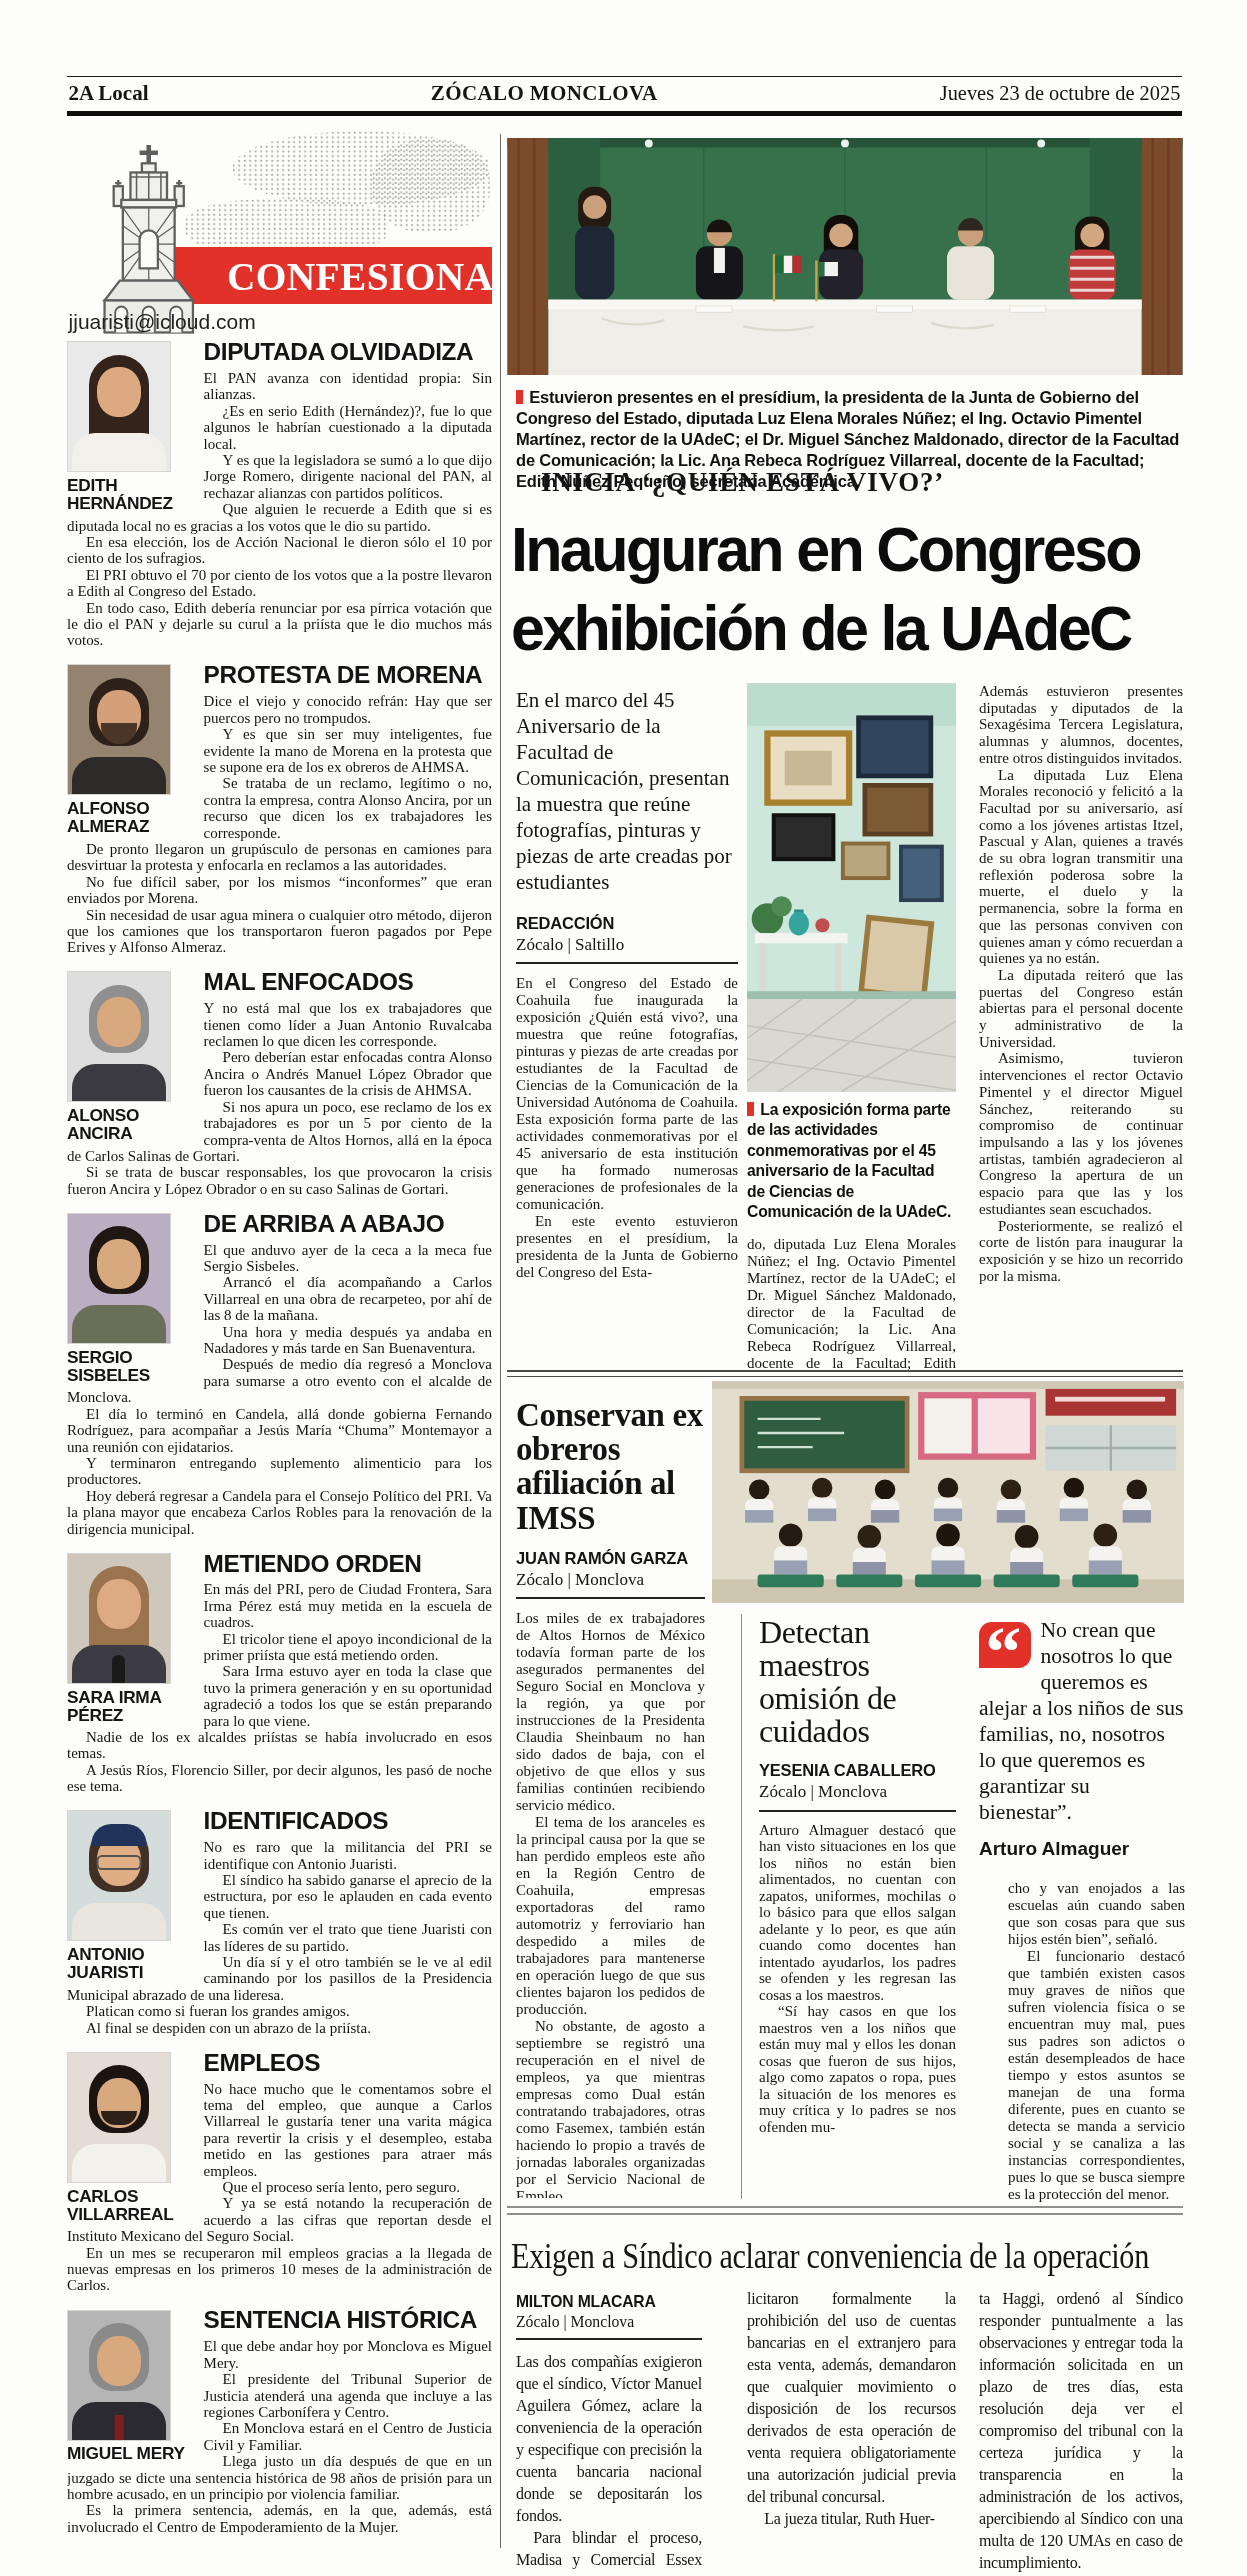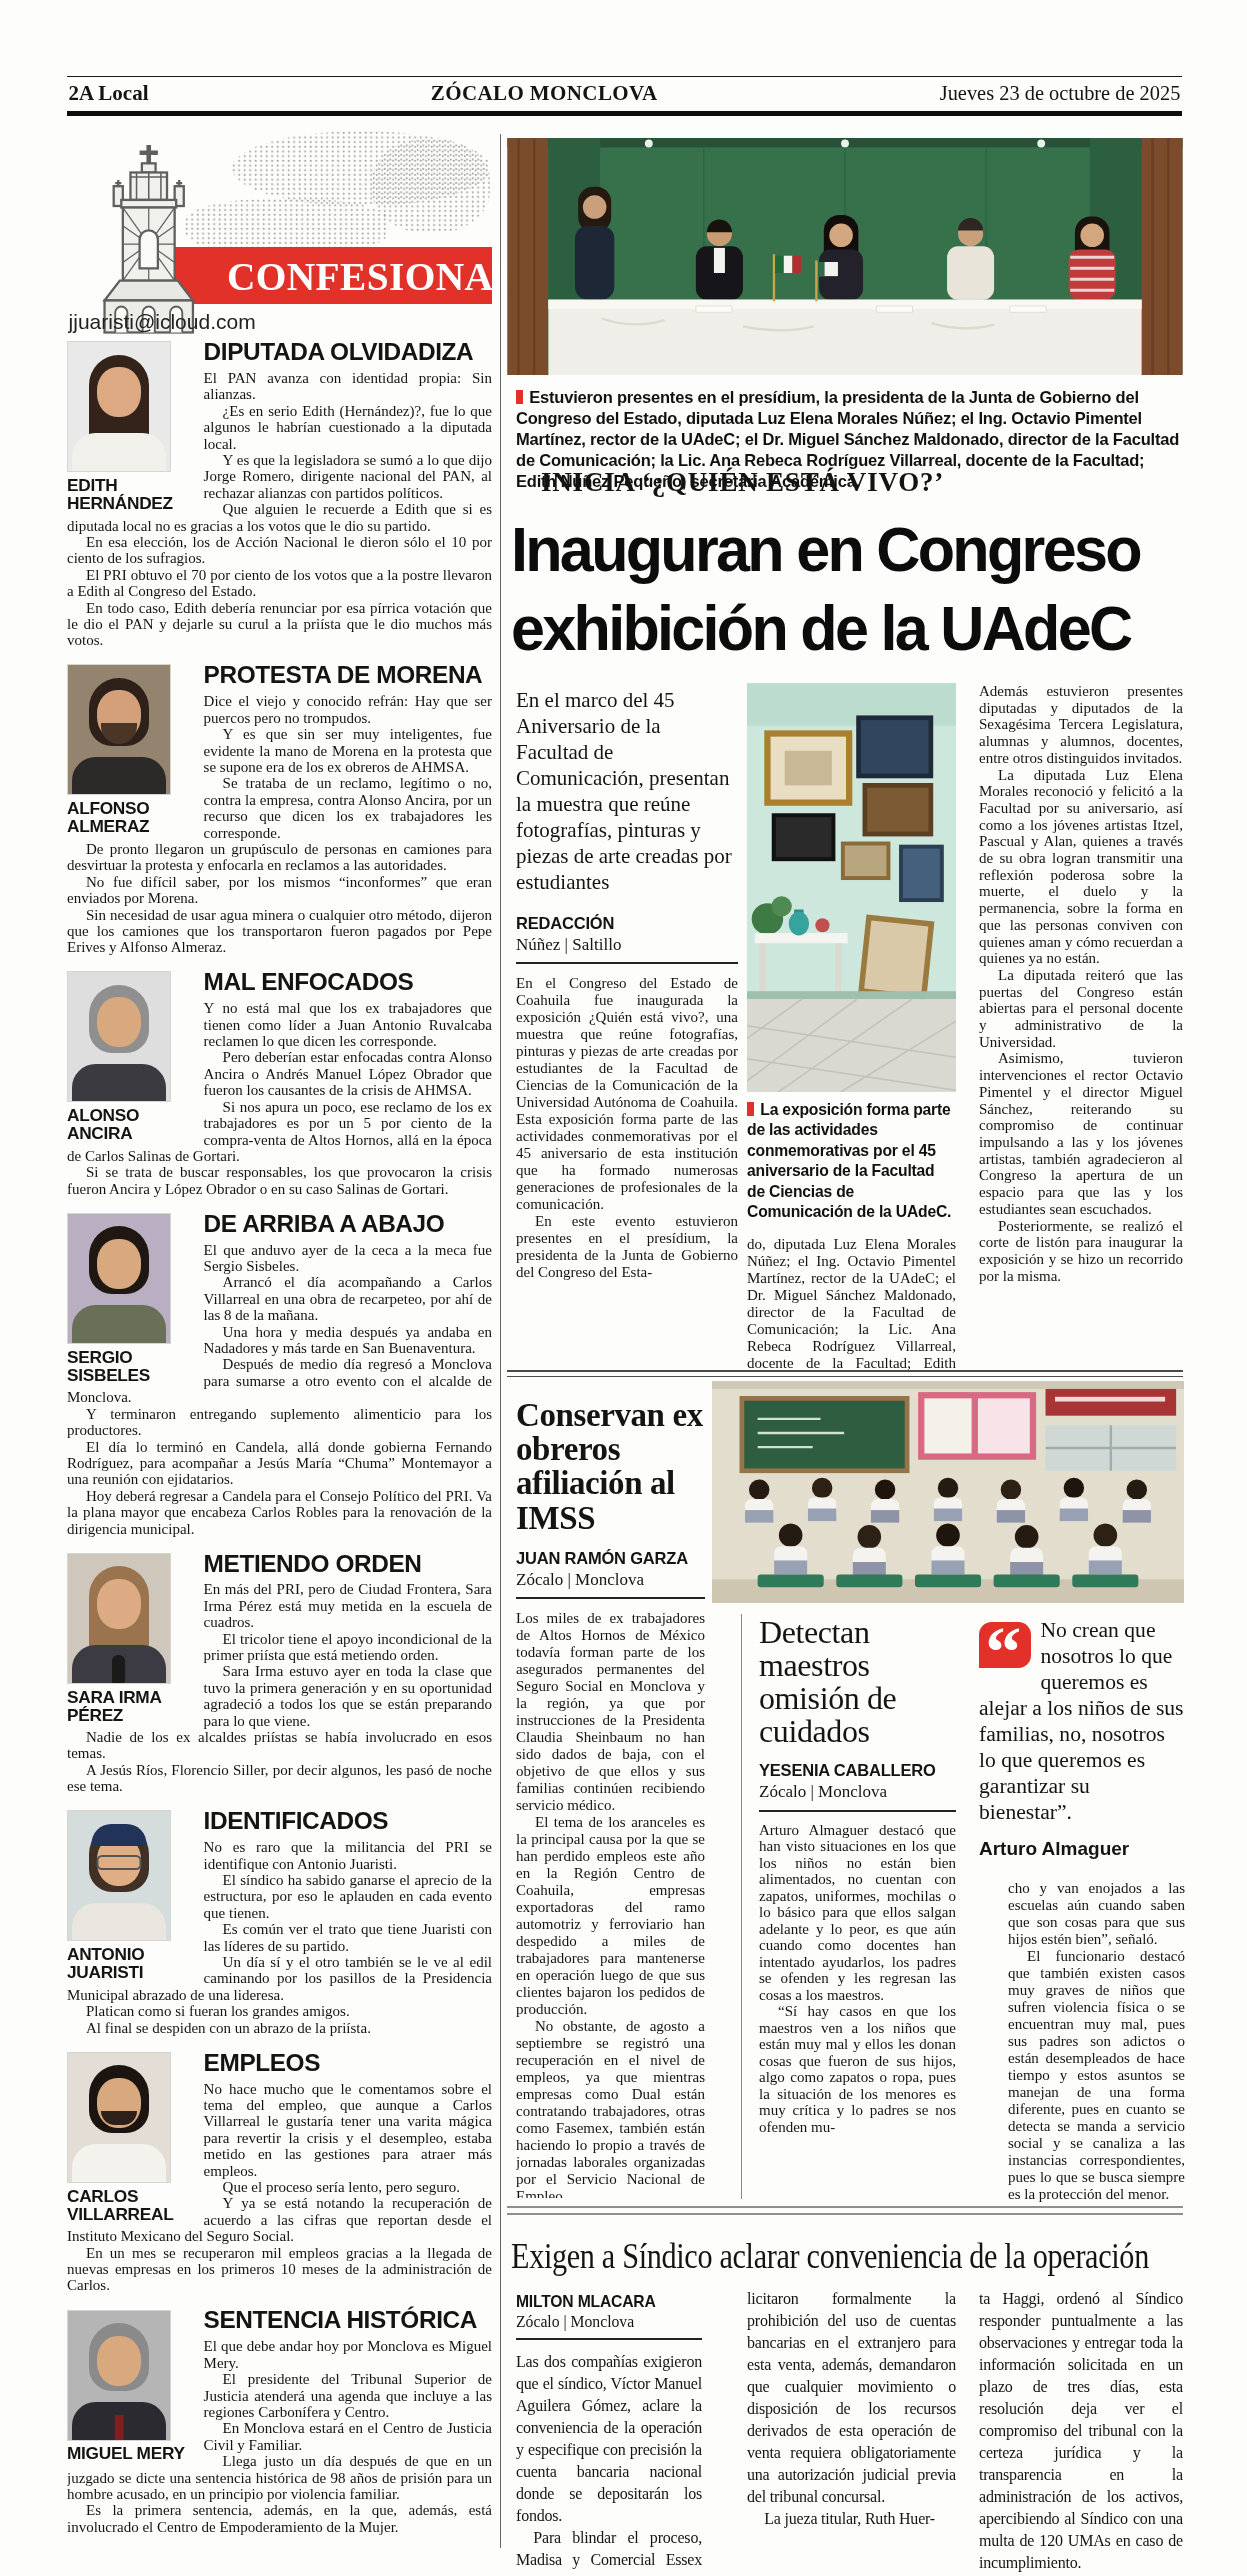--- a/index.html
+++ b/index.html
@@ -193,22 +193,22 @@
             <div class="av-body"></div>
         </div>
         <figcaption class="headshot-name">SERGIO SISBELES</figcaption>
       </figure>
       <h3 class="conf-heading">DE ARRIBA A ABAJO</h3>
       <div class="paras bt">
           <p>El que anduvo ayer de la ceca a la meca fue Sergio Sisbeles.</p>
           <p>Arrancó el día acompañando a Carlos Villarreal en una obra de recarpeteo, por ahí de las 8 de la mañana.</p>
           <p>Una hora y media después ya andaba en Nadadores y más tarde en San Buenaventura.</p>
           <p>Después de medio día regresó a Monclova para sumarse a otro evento con el alcalde de Monclova.</p>
+          <p>El día lo terminó en Candela, allá donde gobierna Fernando Rodríguez, para acompañar a Jesús María “Chuma” Montemayor a una reunión con ejidatarios.</p>
           <p>Y terminaron entregando suplemento alimenticio para los productores.</p>
-          <p>El día lo terminó en Candela, allá donde gobierna Fernando Rodríguez, para acompañar a Jesús María “Chuma” Montemayor a una reunión con ejidatarios.</p>
           <p>Hoy deberá regresar a Candela para el Consejo Político del PRI. Va la plana mayor que encabeza Carlos Robles para la renovación de la dirigencia municipal.</p>
         </div>
     </section>
 
     <section class="conf-section">
       <figure class="headshot">
         <div class="avatar" style="--bg:#cfc6bc;--hair:#9a744e;--skin:#dcab83;--shirt:#3c3a42">
           <div class="av-hair long"></div>
             <div class="av-face"></div>
             <div class="av-body"></div>
@@ -357,21 +357,21 @@
   <div class="abs kicker" style="left:541px;top:467px;">INICIA ‘¿QUIÉN ESTÁ VIVO?’</div>
   <div class="abs" style="left:511px;top:510px;width:676px;">
     <div class="hl-line">Inauguran en Congreso</div>
     <div class="hl-line">exhibición de la UAdeC</div>
   </div>
 
   <div class="abs" style="left:516px;top:687px;width:222px;height:681px;overflow:hidden;">
     <div class="deck">En el marco del 45 Aniversario de la Facultad de Comunicación, presentan la muestra que reúne fotografías, pinturas y piezas de arte creadas por estudiantes</div>
     <div style="margin-top:19px;">
       <div class="byline-name">REDACCIÓN</div>
-      <div class="byline-src">Núñez | Saltillo</div>
+      <div class="byline-src">Zócalo | Saltillo</div>
       <hr class="byrule">
     </div>
     <div class="artbody art">
         <p>En el Congreso del Estado de Coahuila fue inaugurada la exposición ¿Quién está vivo?, una muestra que reúne fotografías, pinturas y piezas de arte creadas por estudiantes de la Facultad de Ciencias de la Comunicación de la Universidad Autónoma de Coahuila. Esta exposición forma parte de las actividades conmemorativas por el 45 aniversario de esta institución que ha formado numerosas generaciones de profesionales de la comunicación.</p>
         <p>En este evento estuvieron presentes en el presídium, la presidenta de la Junta de Gobierno del Congreso del Esta-</p>
       </div>
   </div>
 
   <div class="abs" style="left:747px;top:683px;width:209px;height:689px;overflow:hidden;">
     <div class="photo-frame" style="width:209px;height:409px;">

